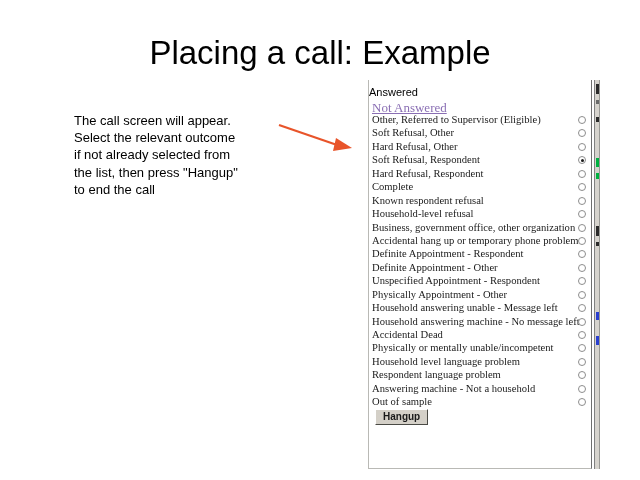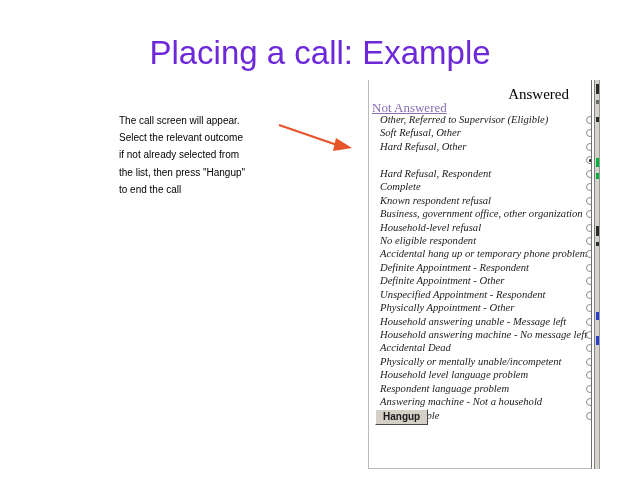--- a/index.html
+++ b/index.html
@@ -26,36 +26,35 @@
   
   #slide-title {
     position: absolute;
     left: 0;
     top: 34px;
     width: 640px;
     text-align: center;
     font-family: "Liberation Sans", sans-serif;
     font-size: 33px;
     font-weight: normal;
-    color: #6d28d9;
+    color: #000000;
     letter-spacing: 0px;
     white-space: nowrap;
   }
 
   
   #caption {
     position: absolute;
     left: 74px;
     top: 112px;
     width: 215px;
     font-family: "Liberation Sans", sans-serif;
-    font-size: 10px;
+    font-size: 13px;
     line-height: 17.2px;
     color: #000000;
-    margin-left: 45px;
   }
   #caption .cap-line { display: block; white-space: nowrap; }
 
   
   #arrow-annotation {
     position: absolute;
     left: 278px;
     top: 118px;
     width: 82px;
     height: 40px;
@@ -76,44 +75,43 @@
     box-sizing: border-box;
     overflow: hidden;
     font-family: "Liberation Serif", serif;
   }
 
   #answered-header {
     position: absolute;
     left: 0;
     top: 6px;
     width: 200px;
-    text-align: right;
-    font-family: Liberation Serif, serif;
-    font-size: 15px;
+    text-align: left;
+    font-family: Liberation Sans, sans-serif;
+    font-size: 11px;
     color: #000000;
   }
 
   #not-answered-link {
     position: absolute;
     left: 3px;
     top: 20px;
     font-family: "Liberation Serif", serif;
     font-size: 13px;
     color: #8a6fb4;
     text-decoration: underline;
     cursor: pointer;
     white-space: nowrap;
   }
 
   #outcome-list {
     position: absolute;
-    left: 8px;
+    left: 0;
     top: 33px;
     width: 223px;
-    font-style: italic;
   }
 
   .outcome-row {
     position: relative;
     height: 13.45px;
     width: 223px;
   }
   .outcome-label {
     position: absolute;
     left: 3px;
@@ -219,44 +217,41 @@
         </div>
         <div class="outcome-row">
           <span class="outcome-label">Soft Refusal, Other</span>
           <span class="outcome-radio"></span>
         </div>
         <div class="outcome-row">
           <span class="outcome-label">Hard Refusal, Other</span>
           <span class="outcome-radio"></span>
         </div>
         <div class="outcome-row">
+          <span class="outcome-label">Soft Refusal, Respondent</span>
           <span class="outcome-radio checked"></span>
         </div>
         <div class="outcome-row">
           <span class="outcome-label">Hard Refusal, Respondent</span>
           <span class="outcome-radio"></span>
         </div>
         <div class="outcome-row">
           <span class="outcome-label">Complete</span>
           <span class="outcome-radio"></span>
         </div>
         <div class="outcome-row">
           <span class="outcome-label">Known respondent refusal</span>
           <span class="outcome-radio"></span>
         </div>
         <div class="outcome-row">
+          <span class="outcome-label">Household-level refusal</span>
+          <span class="outcome-radio"></span>
+        </div>
+        <div class="outcome-row">
           <span class="outcome-label">Business, government office, other organization</span>
-          <span class="outcome-radio"></span>
-        </div>
-        <div class="outcome-row">
-          <span class="outcome-label">Household-level refusal</span>
-          <span class="outcome-radio"></span>
-        </div>
-        <div class="outcome-row">
-          <span class="outcome-label">No eligible respondent</span>
           <span class="outcome-radio"></span>
         </div>
         <div class="outcome-row">
           <span class="outcome-label">Accidental hang up or temporary phone problem</span>
           <span class="outcome-radio"></span>
         </div>
         <div class="outcome-row">
           <span class="outcome-label">Definite Appointment - Respondent</span>
           <span class="outcome-radio"></span>
         </div>

